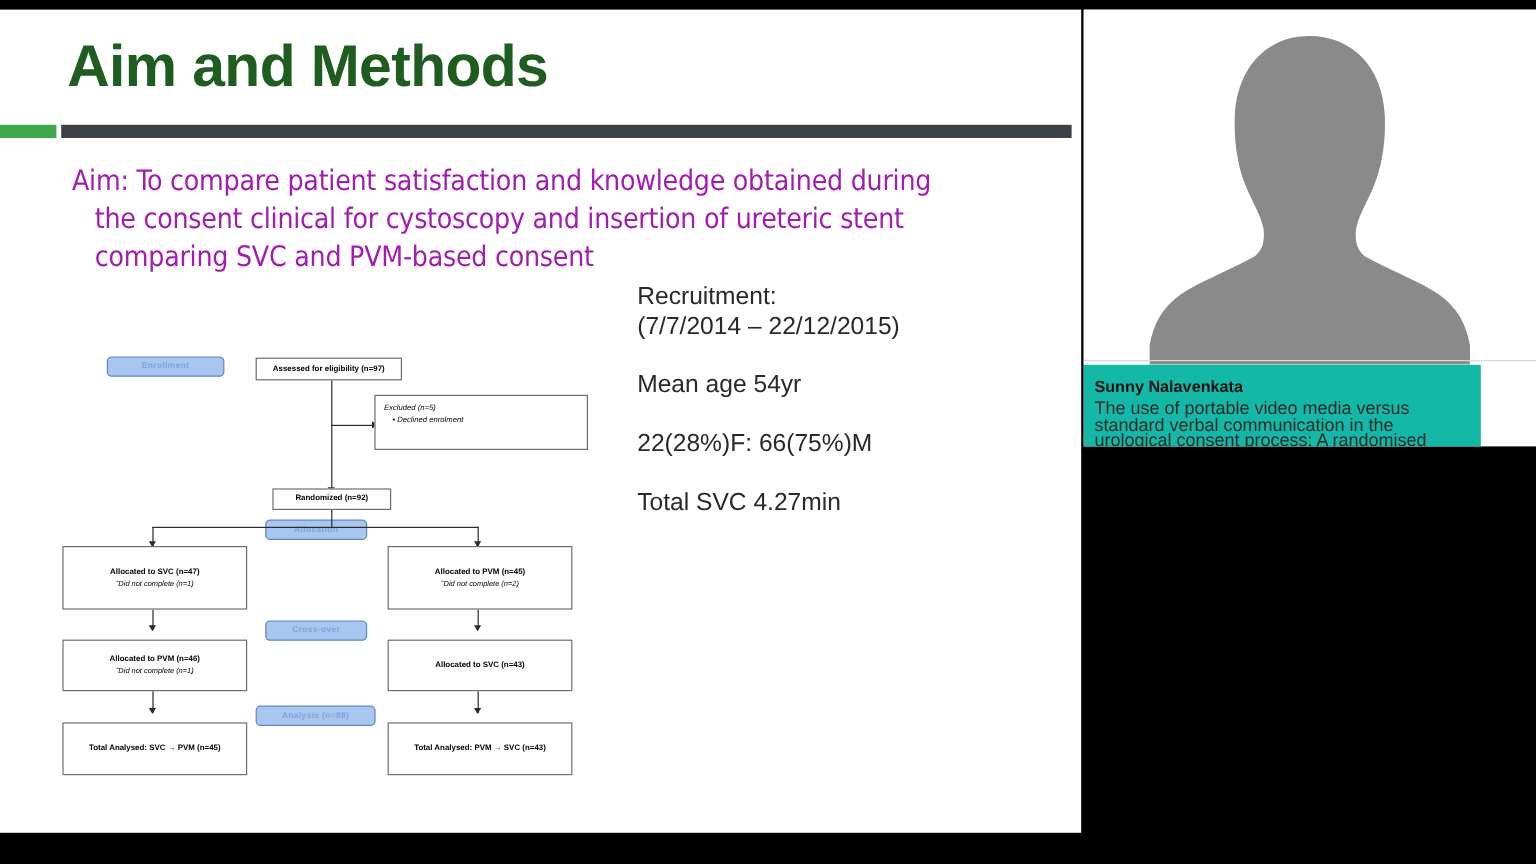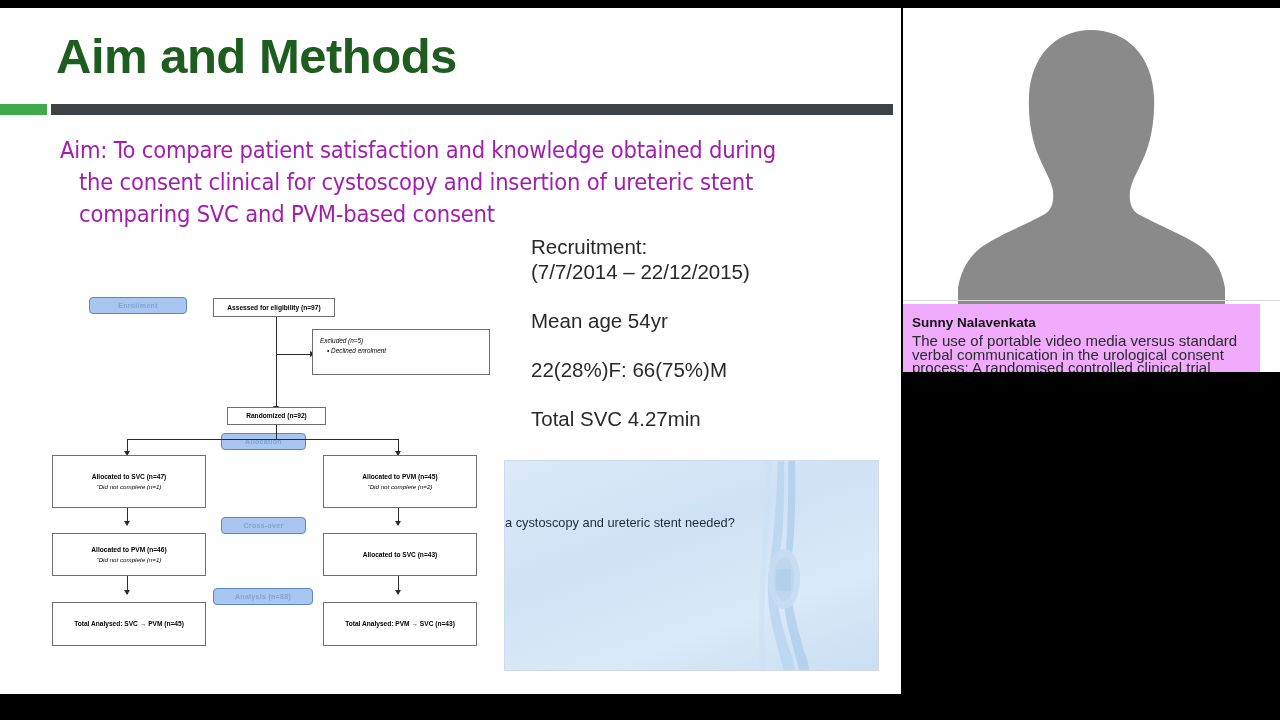--- a/index.html
+++ b/index.html
@@ -219,23 +219,23 @@
     left: 0; top: 0;
     width: 377px; height: 296px;
     background: #ffffff;
     overflow: hidden;
   }
   #avatar-area svg { display: block; }
   #speaker-meta {
     position: absolute;
     left: 0;
     top: 296px;
-    width: 357px;
+    width: 331px;
     padding: 10px 9px 0 9px;
-    background: #f0abfc;
+    background: #14b8a6;
   }
   #speaker-name {
     font-size: 13.5px;
     font-weight: bold;
     color: #131313;
     line-height: 17px;
     margin-bottom: 3px;
   }
   #speaker-talk {
     font-size: 15px;
@@ -350,31 +350,20 @@
 
       <div class="flow-box" style="left:2px; top:311px; width:154px; height:44px;">
         <span class="fb-main">Total Analysed: SVC → PVM (n=45)</span>
       </div>
 
       <div class="flow-box" style="left:273px; top:311px; width:154px; height:44px;">
         <span class="fb-main">Total Analysed: PVM → SVC  (n=43)</span>
       </div>
     </div>
 
-    <div id="video-thumb">
-      <svg class="vt-anatomy" viewBox="0 0 62 235">
-        <path d="M20 0 L26 0 Q27 60 23 95 Q16 118 18 140 Q22 175 34 205 L40 235 L30 235 Q20 200 13 170 Q7 140 12 112 Q19 60 20 0 Z" fill="#b9d5ef" opacity="0.85"></path>
-        <path d="M30 0 L37 0 Q38 62 35 96 Q30 120 33 145 Q39 180 50 212 L54 235 L46 235 Q36 202 29 172 Q23 142 27 114 Q31 62 30 0 Z" fill="#a9cbea" opacity="0.7"></path>
-        <ellipse cx="26" cy="128" rx="16" ry="30" fill="#c6dcf2" opacity="0.9"></ellipse>
-        <ellipse cx="26" cy="128" rx="10" ry="22" fill="#bcd5ee" opacity="0.9"></ellipse>
-        <rect x="18" y="118" width="15" height="22" rx="3" fill="#b2cfe9" opacity="0.85"></rect>
-        <path d="M8 0 L14 0 Q12 70 8 120 Q5 170 8 235 L2 235 Q0 165 3 118 Q7 68 8 0 Z" fill="#cbe0f5" opacity="0.55"></path>
-      </svg>
-      <div class="vt-caption">a cystoscopy and ureteric stent needed?</div>
-    </div>
   </div>
 
   <div id="speaker-panel">
     <div id="avatar-area">
       <svg width="377" height="296" viewBox="0 0 377 296">
         <rect x="0" y="0" width="377" height="296" fill="#ffffff"></rect>
         <path d="M188 22
                  C 153 22 128 48 126 88
                  C 125 112 129 133 136 149
                  C 142 163 148 172 150 183

